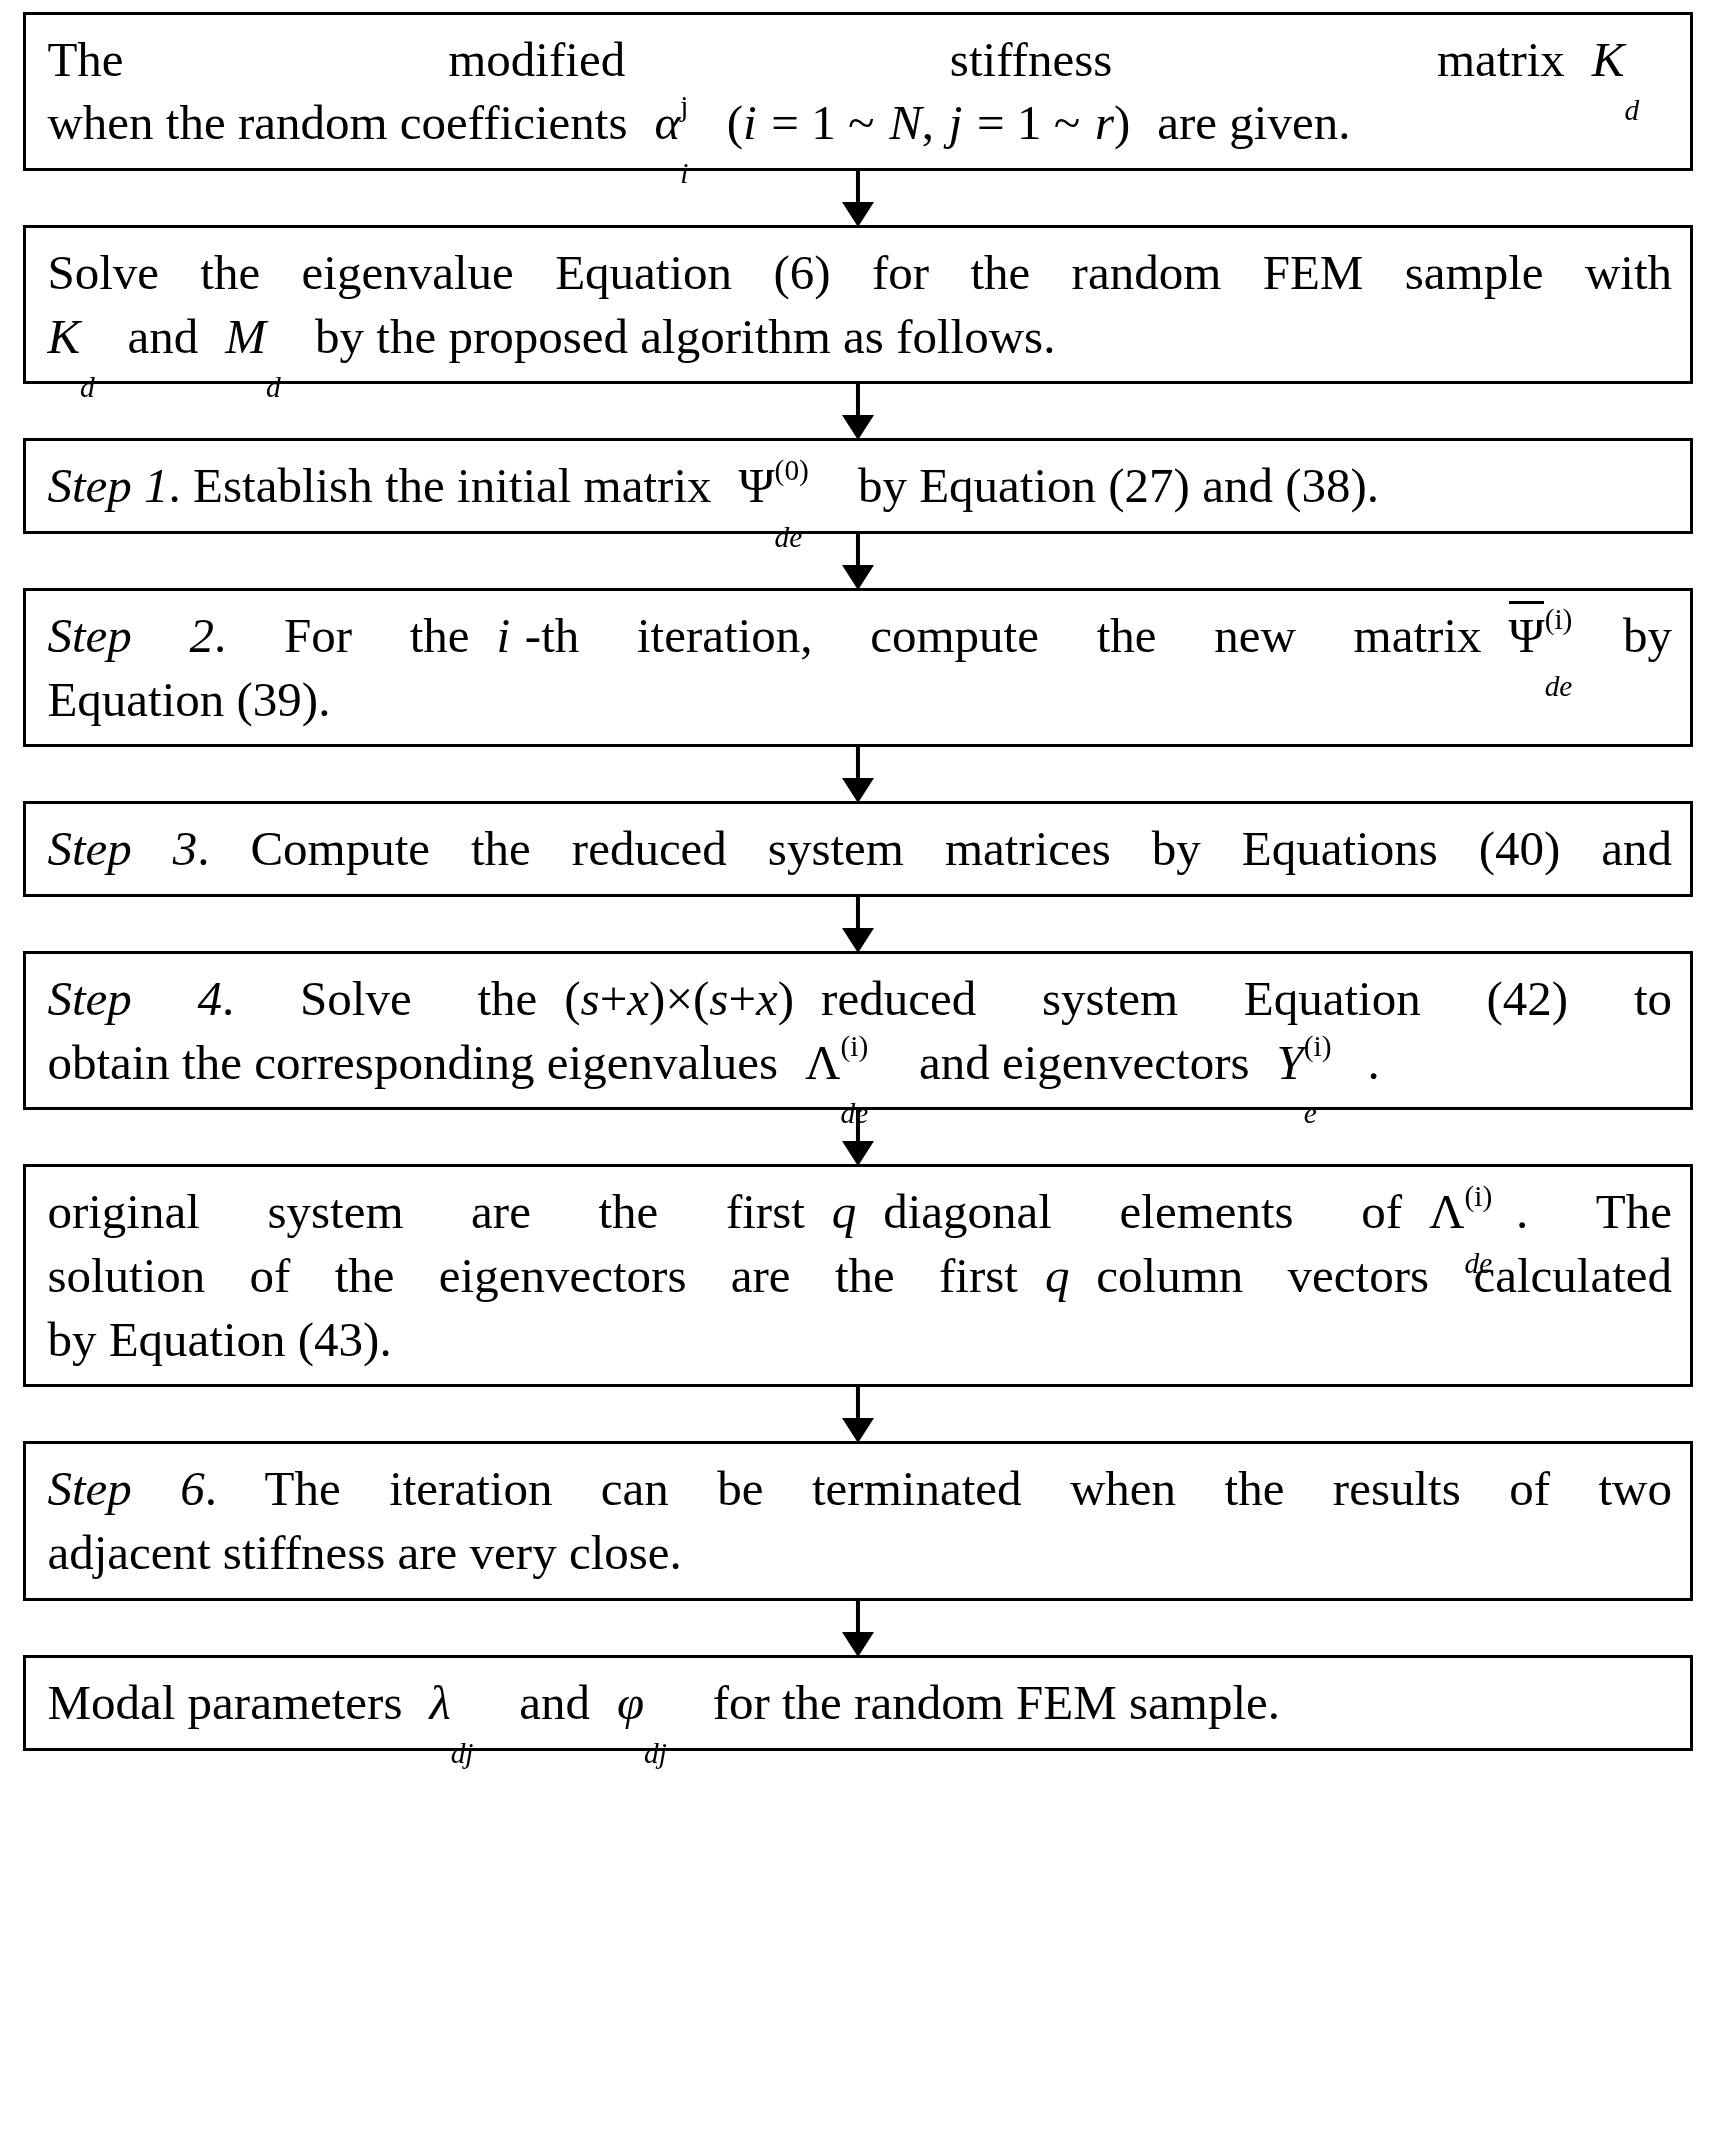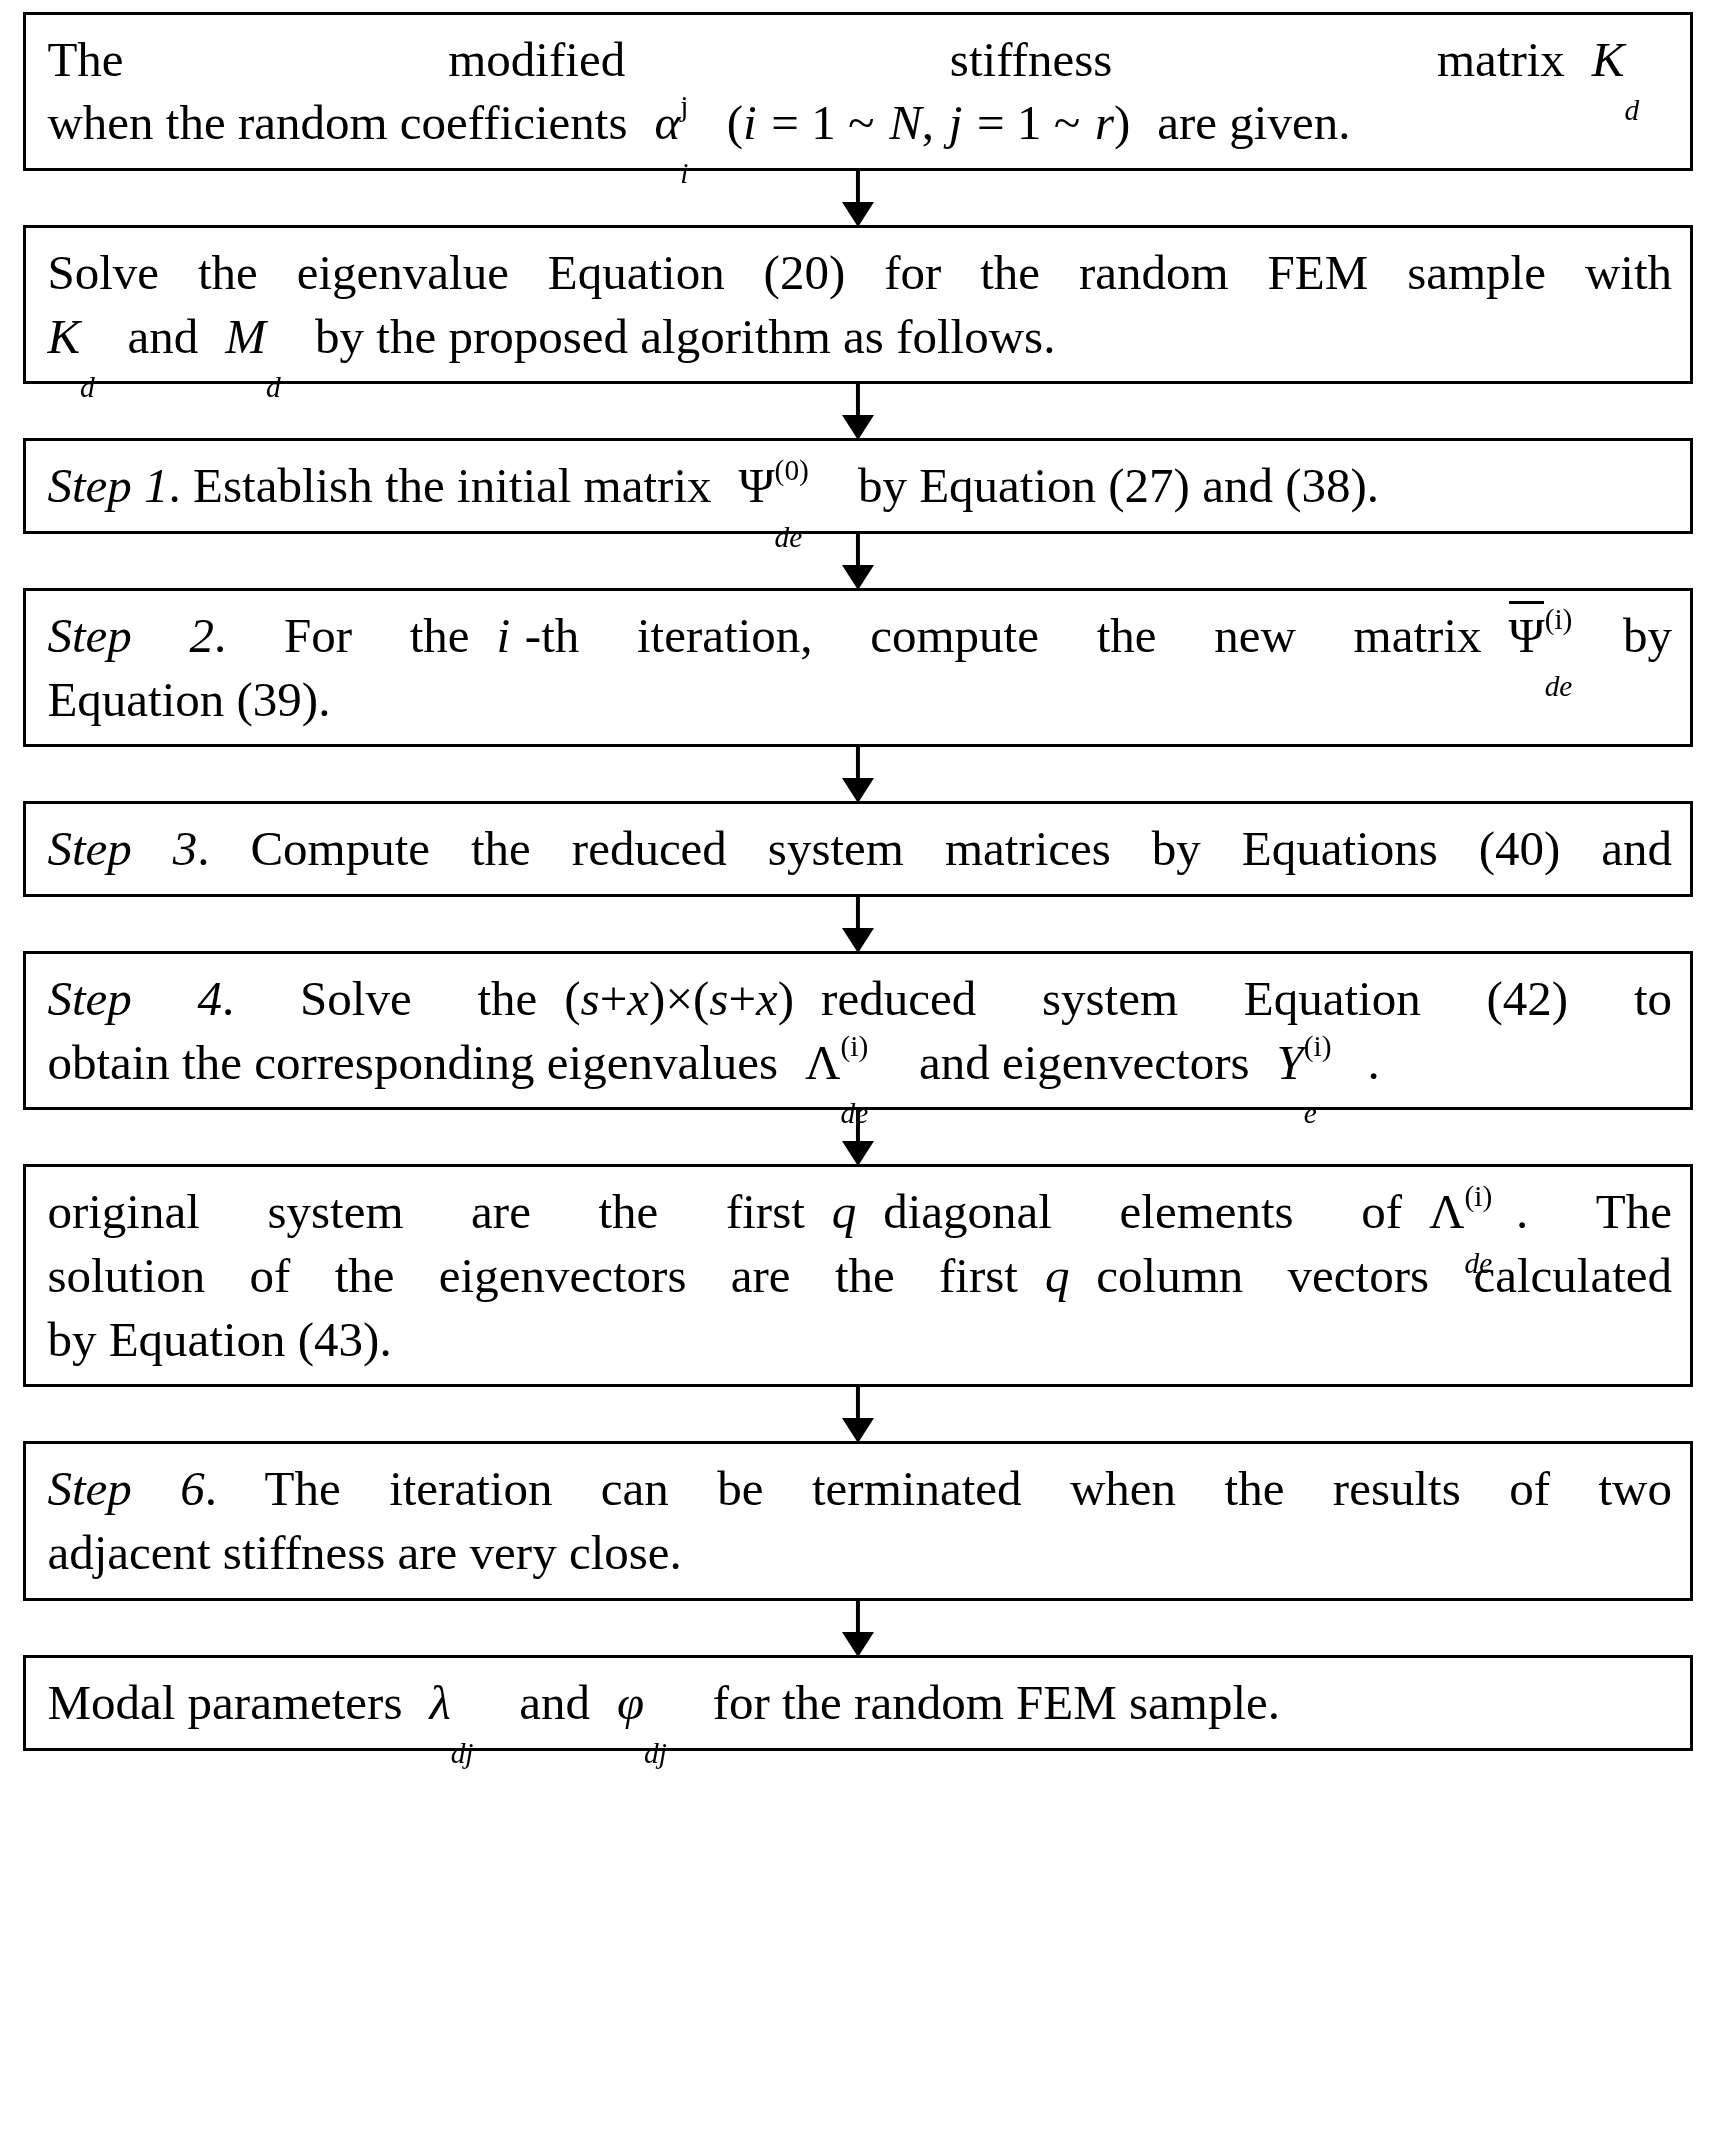--- a/index.html
+++ b/index.html
@@ -129,21 +129,21 @@
     <span class="line"><span>The modified stiffness matrix</span><span class="spw"></span><span class="mi">K</span><span class="subsup"><span class="sub">d</span></span><span class="gap-sub" style="width:0.42em;display:inline-block"></span><span class="spw"></span></span>
     <span class="line last"><span>when the random coefficients</span><span class="spw"></span><span class="mi">α</span><span class="subsup"><span class="sup">j</span><span class="sub">i</span></span><span style="width:0.40em;display:inline-block"></span><span class="spw"></span><span class="sym">(</span><span class="mi">i</span><span class="sp"></span><span>= 1 ~</span><span class="sp"></span><span class="mi">N</span><span>,</span><span class="sp"></span><span class="mi">j</span><span class="sp"></span><span>= 1 ~</span><span class="sp"></span><span class="mi">r</span><span class="sym">)</span><span class="spw"></span><span>are given.</span></span>
   </div>
 
   <div class="connector">
     <div class="stem"></div>
     <div class="head"></div>
   </div>
 
   <div class="node">
-    <span class="line"><span>Solve the eigenvalue Equation (20) for the random FEM sample with</span></span>
+    <span class="line"><span>Solve the eigenvalue Equation (6) for the random FEM sample with</span></span>
     <span class="line last"><span class="mi">K</span><span class="subsup"><span class="sub">d</span></span><span style="width:0.42em;display:inline-block"></span><span class="spw"></span><span>and</span><span class="spw"></span><span class="mi">M</span><span class="subsup"><span class="sub">d</span></span><span style="width:0.45em;display:inline-block"></span><span class="spw"></span><span>by the proposed algorithm as follows.</span></span>
   </div>
 
   <div class="connector">
     <div class="stem"></div>
     <div class="head"></div>
   </div>
 
   <div class="node single">
     <span class="line last"><span class="stepword">Step 1</span><span>. Establish the initial matrix</span><span class="spw"></span><span class="sym">Ψ</span><span class="subsup"><span class="sup">(0)</span><span class="sub">de</span></span><span style="width:1.15em;display:inline-block"></span><span class="spw"></span><span>by Equation (27) and (38).</span></span>

